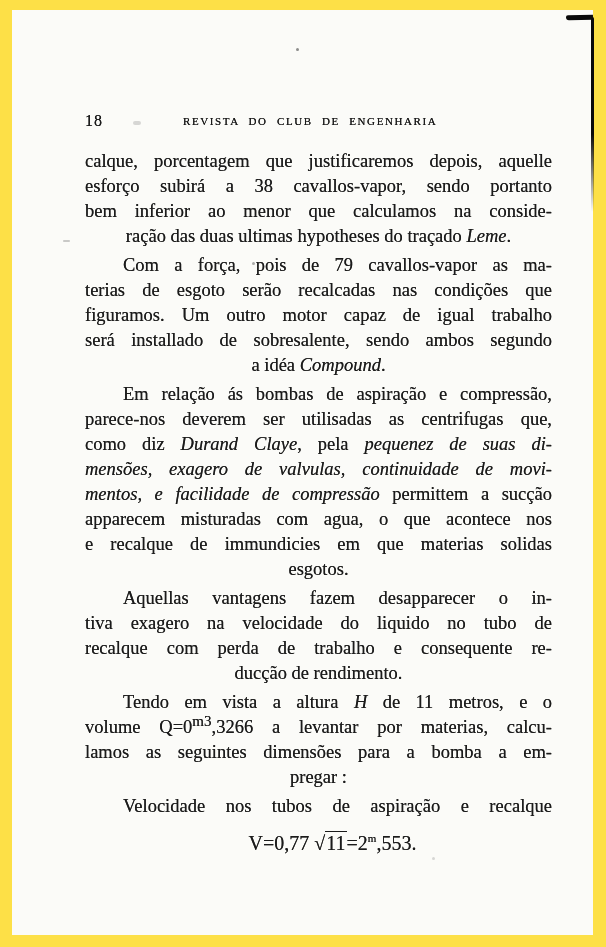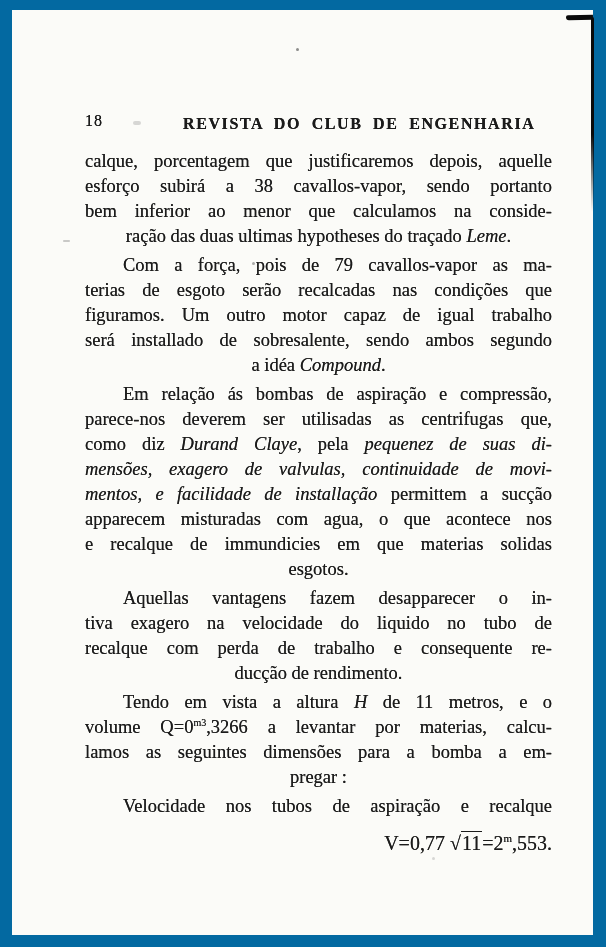--- a/index.html
+++ b/index.html
@@ -5,21 +5,21 @@
   html,body{
     margin:0; padding:0;
     width:606px; height:947px;
     overflow:hidden;
     background:#060606;
     font-family:"Liberation Serif", serif;
   }
   .scan{
     position:absolute; inset:0;
     width:606px; height:947px;
-    background:#0369a1;
+    background:#fde047;
   }
   .paper{
     position:absolute;
     left:12px; top:10px;
     width:581px; height:925px;
     background:var(--paper,#fbfbf8);
     box-sizing:border-box;
     padding:102px 40px 0 73px;
     color:var(--ink,#1b1b1b);
   }
@@ -30,53 +30,52 @@
     margin-bottom:17px;
   }
   .page-number{
     position:absolute; left:0; top:0;
     font-size:16px;
     letter-spacing:1px;
     text-shadow:0 0 .5px currentColor;
   }
   .journal-title{
     position:absolute; left:98px; top:3px;
-    font-size:16px;
+    font-size:11px;
     letter-spacing:1.6px;
     word-spacing:5px;
     text-shadow:0 0 .5px currentColor;
     white-space:nowrap;
-    font-weight:bold;
   }
   
   .pagebody{ width:467px; }
   .para{ margin:0 0 4px 0;font-family:Liberation Serif, serif; }
   .line{
     font-size:18.5px;
     line-height:25px;
     text-align:center;
     white-space:normal;
     text-shadow:0 0 .6px rgba(20,20,20,.8);
   }
   .line.j{
     text-align:justify;
     text-align-last:justify;
   }
   .line.ind{ text-indent:38px; }
   .line sup{
-    font-size:10px;
+    font-size:15px;
     line-height:0;
     vertical-align:super;
     letter-spacing:0;
   }
   
   .formula{
     margin-top:13px;
     width:467px;
-    text-align:right;
+    text-align:center;
     padding-left:28px;
     box-sizing:border-box;
     font-size:20px;
     text-shadow:0 0 .6px rgba(20,20,20,.8);
     white-space:nowrap;
   }
   .formula .radical{ margin-left:5px; }
   .formula .radicand{
     border-top:1.6px solid var(--ink,#1b1b1b);
     padding:0 1px;
@@ -131,21 +130,21 @@
           <div class="line j"><span>terias de esgoto serão recalcadas nas condições que</span></div>
           <div class="line j"><span>figuramos. Um outro motor capaz de igual trabalho</span></div>
           <div class="line j"><span>será installado de sobresalente, sendo ambos segundo</span></div>
           <div class="line"><span>a idéa </span><span style="font-style: italic;">Compound</span><span>.</span></div>
         </div>
         <div class="para">
           <div class="line j ind"><span>Em relação ás bombas de aspiração e compressão,</span></div>
           <div class="line j"><span>parece-nos deverem ser utilisadas as centrifugas que,</span></div>
           <div class="line j"><span>como diz </span><span style="font-style: italic;">Durand Claye</span><span>, pela </span><span style="font-style: italic;">pequenez de suas di-</span></div>
           <div class="line j"><span style="font-style: italic;">mensões, exagero de valvulas, continuidade de movi-</span></div>
-          <div class="line j"><span style="font-style: italic;">mentos, e facilidade de installação</span><span> permittem a sucção</span></div>
+          <div class="line j"><span style="font-style: italic;">mentos, e facilidade de compressão</span><span> permittem a sucção</span></div>
           <div class="line j"><span>apparecem misturadas com agua, o que acontece nos</span></div>
           <div class="line j"><span>e recalque de immundicies em que materias solidas</span></div>
           <div class="line"><span>esgotos.</span></div>
         </div>
         <div class="para">
           <div class="line j ind"><span>Aquellas vantagens fazem desapparecer o in-</span></div>
           <div class="line j"><span>tiva exagero na velocidade do liquido no tubo de</span></div>
           <div class="line j"><span>recalque com perda de trabalho e consequente re-</span></div>
           <div class="line"><span>ducção de rendimento.</span></div>
         </div>

